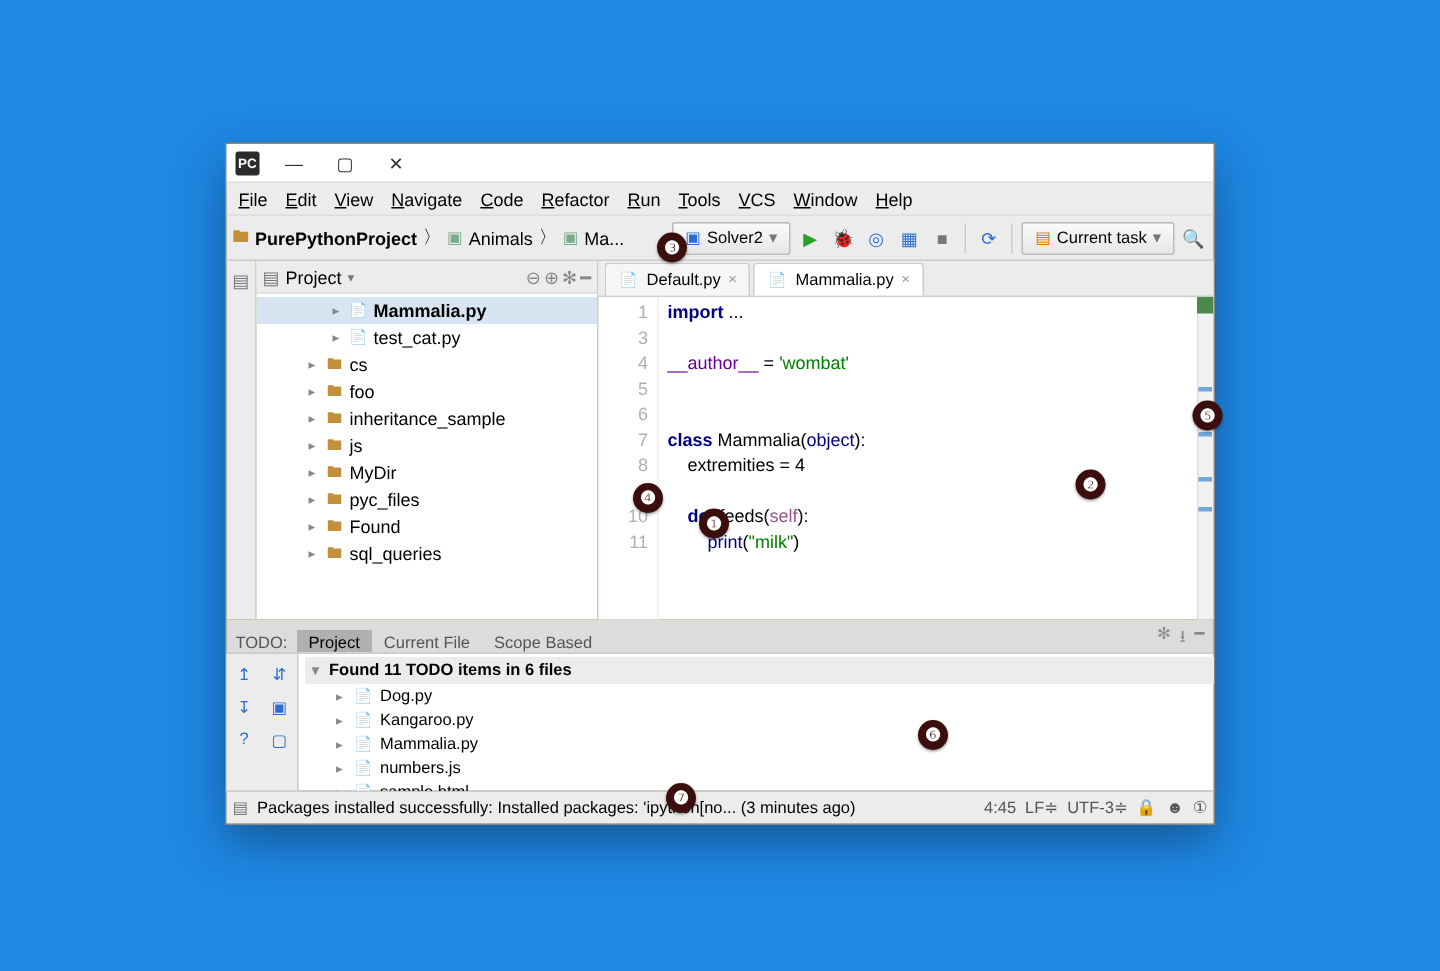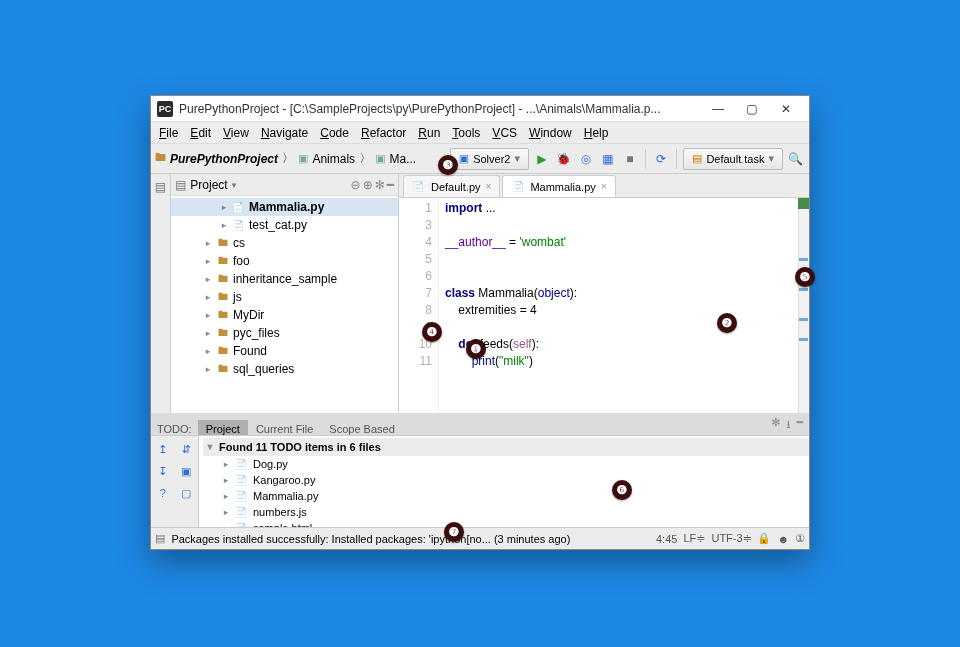--- a/index.html
+++ b/index.html
@@ -59,21 +59,20 @@
   .status .msg{flex:1; white-space:nowrap; overflow:hidden; text-overflow:ellipsis;}
   .status .sr{color:#555;}
   .callout{ position:absolute; width:20px; height:20px; border-radius:50%; background:#3b0d0d; color:#fff; font-size:12px; display:flex; align-items:center; justify-content:center; font-weight:bold; box-shadow:0 1px 2px rgba(0,0,0,.4); z-index:50;}
 </style>
 </head>
 <body>
 
 <div class="window">
   <div class="titlebar">
     <div class="icon">PC</div>
-    <div class="title">PurePythonProject - [C:\SampleProjects\py\PurePythonProject] - ...\Animals\Mammalia.p...</div>
     <div class="winbtn">—</div>
     <div class="winbtn">▢</div>
     <div class="winbtn">✕</div>
   </div>
 
   <div class="menubar" id="menubar">
       <span><u>F</u>ile</span>
       <span><u>E</u>dit</span>
       <span><u>V</u>iew</span>
       <span><u>N</u>avigate</span>
@@ -81,21 +80,21 @@
       <span><u>R</u>efactor</span>
       <span><u>R</u>un</span>
       <span><u>T</u>ools</span>
       <span><u>V</u>CS</span>
       <span><u>W</u>indow</span>
       <span><u>H</u>elp</span>
     </div>
 
   <div class="toolbar">
     <span class="iconfolder">🖿</span>
-    <span class="seg" style="font-weight:bold;font-style:italic;">PurePythonProject</span>
+    <span class="seg" style="font-weight:bold;">PurePythonProject</span>
     <span class="sep">〉</span>
     <span class="iconpkg">▣</span>
     <span class="seg">Animals</span>
     <span class="sep">〉</span>
     <span class="iconpkg">▣</span>
     <span class="seg">Ma...</span>
     <div class="spacer"></div>
     <div class="btn">
         <span class="blue">▣</span>
         <span>Solver2</span>
@@ -104,21 +103,21 @@
     <div class="tbicon green">▶</div>
     <div class="tbicon green">🐞</div>
     <div class="tbicon blue">◎</div>
     <div class="tbicon blue">▦</div>
     <div class="tbicon grey">■</div>
     <div class="tbsep"></div>
     <div class="tbicon blue">⟳</div>
     <div class="tbsep"></div>
     <div class="btn">
         <span class="orange">▤</span>
-        <span>Default task</span>
+        <span>Current task</span>
         <span class="grey">▾</span>
       </div>
     <div class="tbicon search">🔍</div>
   </div>
 
   <div class="content">
     <div class="leftstrip">
        <div class="tbicon grey">▤</div>
     </div>
 

